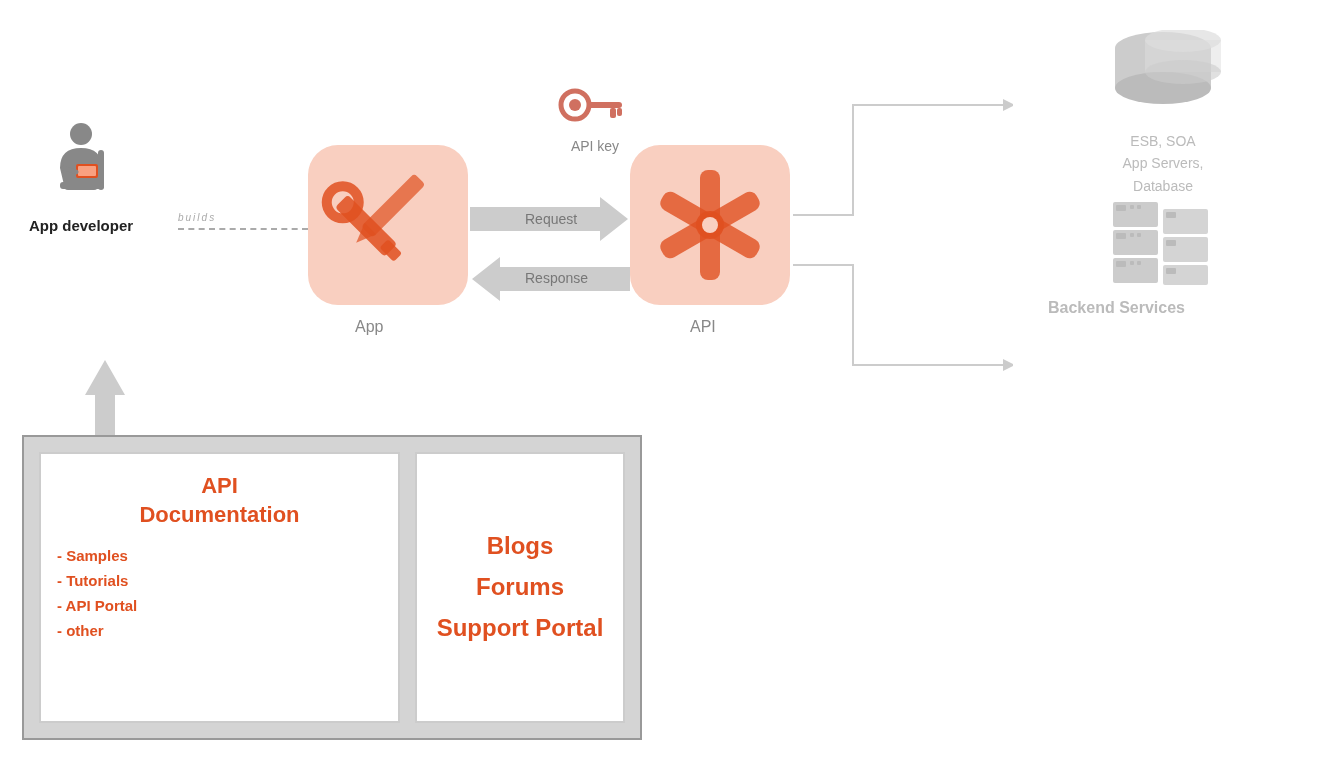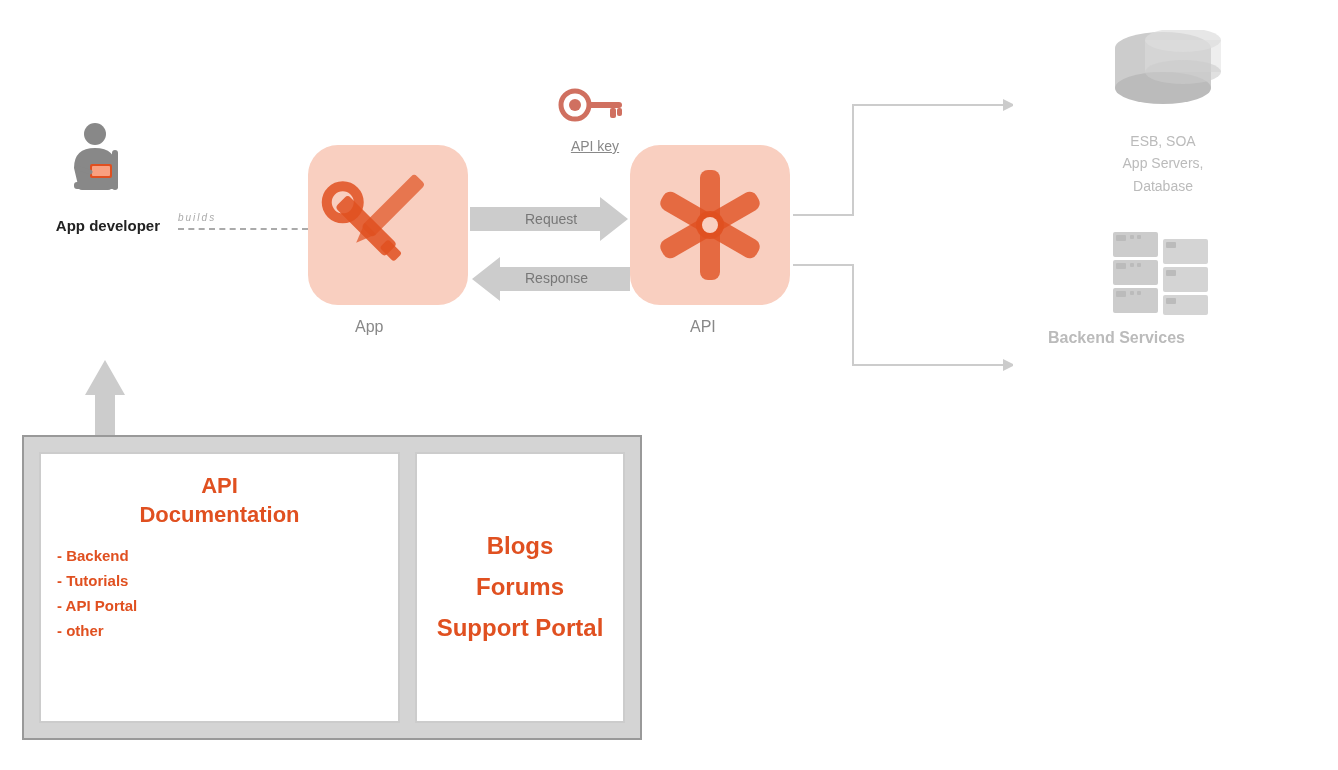--- a/index.html
+++ b/index.html
@@ -15,23 +15,23 @@
     .diagram-container {
       position: absolute;
       top: 0; left: 0;
       width: 1338px;
       height: 770px;
     }
 
     
     .app-developer {
       position: absolute;
-      left: 30px;
+      left: 16px;
       top: 120px;
-      text-align: right;
+      text-align: center;
       width: 130px;
     }
 
     .person-icon {
       width: 70px;
       height: 90px;
       margin: 0 auto 6px;
     }
 
     .app-developer-label {
@@ -110,42 +110,40 @@
       position: absolute;
       left: 535px;
       top: 80px;
       text-align: center;
       width: 120px;
     }
     .api-key-label {
       font-size: 14px;
       color: #888;
       margin-top: 4px;
-      text-decoration: underline;
     }
 
     
     .backend-area {
       position: absolute;
       right: 60px;
       top: 30px;
       width: 230px;
     }
 
     .db-icon {
       margin: 0 auto 6px;
       width: 120px;
     }
 
     .esb-label {
       font-size: 14px;
       color: #bbb;
       text-align: center;
       line-height: 1.6;
-      margin-bottom: 30px;
     }
 
     .server-icon {
       margin: 0 auto 6px;
       width: 110px;
     }
 
     .backend-label {
       font-size: 16px;
       color: #bbb;
@@ -389,21 +387,21 @@
 
       <polygon points="35,130 55,95 45,95 45,95 25,95 15,95" fill="#ccc"></polygon>
     </svg>
   </div>
 
   <div class="bottom-container">
 
     <div class="doc-box">
       <div class="doc-title">API<br>Documentation</div>
       <ul class="doc-items">
-        <li>- Backend</li>
+        <li>- Samples</li>
         <li>- Tutorials</li>
         <li>- API Portal</li>
         <li>- other</li>
       </ul>
     </div>
 
     <div class="community-box">
       <div class="community-title">
         <span>Blogs</span><br>
         <span>Forums</span><br>

